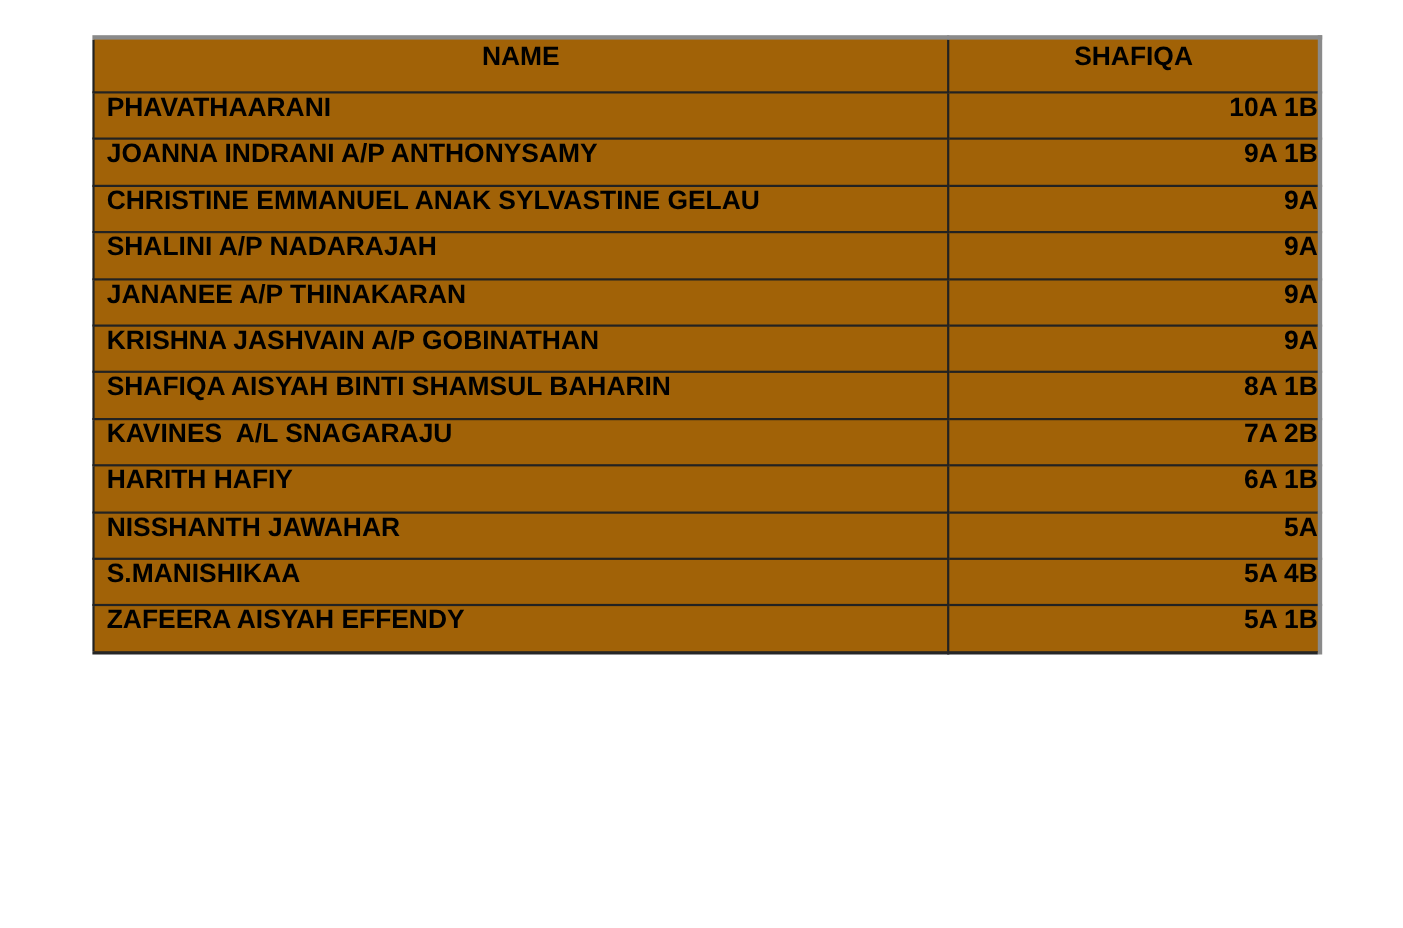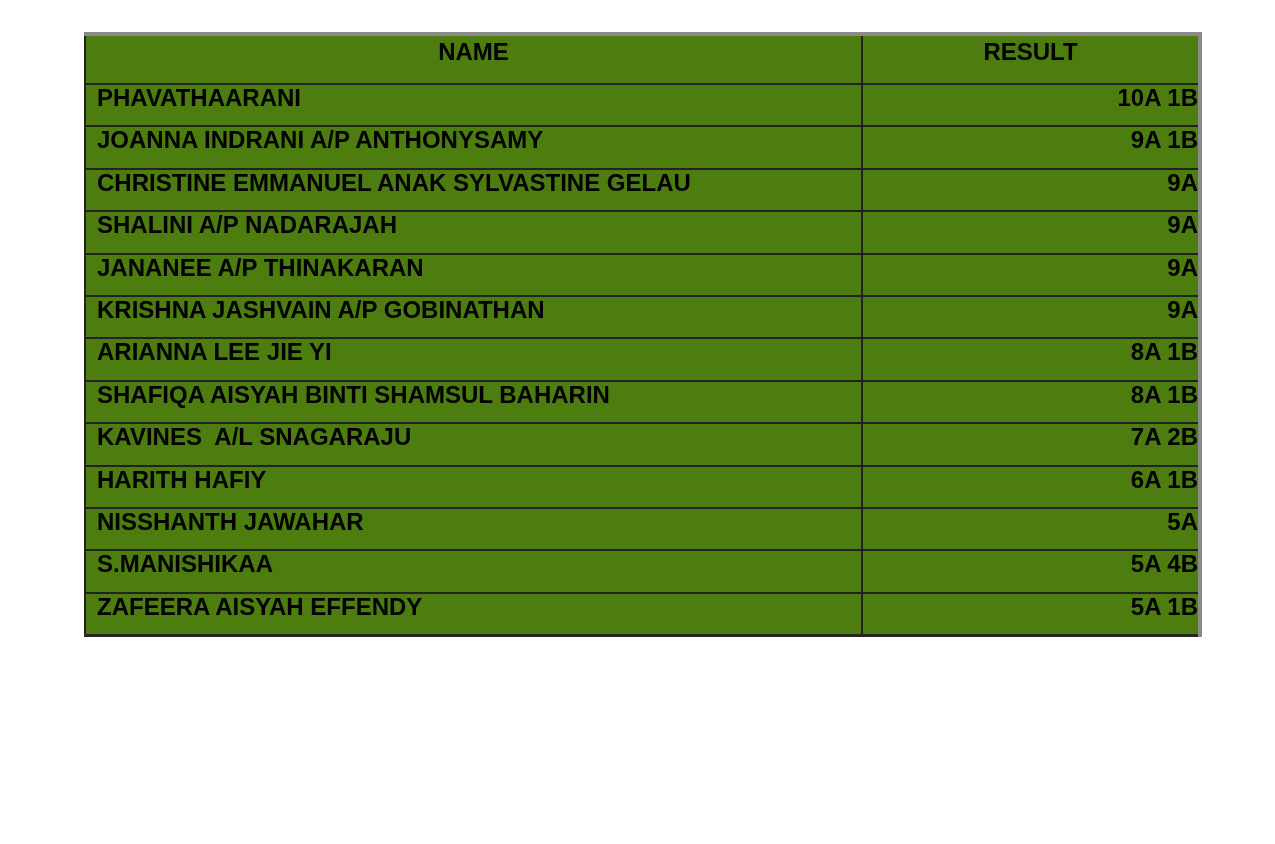--- a/index.html
+++ b/index.html
@@ -24,21 +24,21 @@
     
     border-top: 4px solid #8a8a8a;
     border-right: 4px solid #8a8a8a;
     border-left: 2px solid #262626;
     border-bottom: 3px solid #262626;
   }
   col.col-name   { width: 777px; }
   col.col-result { width: 338px; }
   th, td {
     border: 2px solid #222222;
-    background: #4d7c0f;
+    background: #a16207;
     color: #000000;
     font-weight: bold;
     font-size: 24px;
     line-height: 1.1;
     vertical-align: middle;
     padding: 0 0 14px 0;   
   }
   thead tr { height: 50px; }
   tbody tr { height: 39px; }
   th.col-name-header,
@@ -58,21 +58,21 @@
 <body>
 
 <table class="results-table">
   <colgroup>
     <col class="col-name">
     <col class="col-result">
   </colgroup>
   <thead>
     <tr>
       <th class="col-name-header">NAME</th>
-      <th class="col-result-header">RESULT</th>
+      <th class="col-result-header">SHAFIQA</th>
     </tr>
   </thead>
   <tbody>
       <tr>
         <td class="cell-name">PHAVATHAARANI</td>
         <td class="cell-result">10A 1B</td>
       </tr>
       <tr>
         <td class="cell-name">JOANNA INDRANI A/P ANTHONYSAMY</td>
         <td class="cell-result">9A 1B</td>
@@ -85,24 +85,20 @@
         <td class="cell-name">SHALINI A/P NADARAJAH</td>
         <td class="cell-result">9A</td>
       </tr>
       <tr>
         <td class="cell-name">JANANEE A/P THINAKARAN</td>
         <td class="cell-result">9A</td>
       </tr>
       <tr>
         <td class="cell-name">KRISHNA JASHVAIN A/P GOBINATHAN</td>
         <td class="cell-result">9A</td>
-      </tr>
-      <tr>
-        <td class="cell-name">ARIANNA LEE JIE YI</td>
-        <td class="cell-result">8A 1B</td>
       </tr>
       <tr>
         <td class="cell-name">SHAFIQA AISYAH BINTI SHAMSUL BAHARIN</td>
         <td class="cell-result">8A 1B</td>
       </tr>
       <tr>
         <td class="cell-name">KAVINES  A/L SNAGARAJU</td>
         <td class="cell-result">7A 2B</td>
       </tr>
       <tr>

